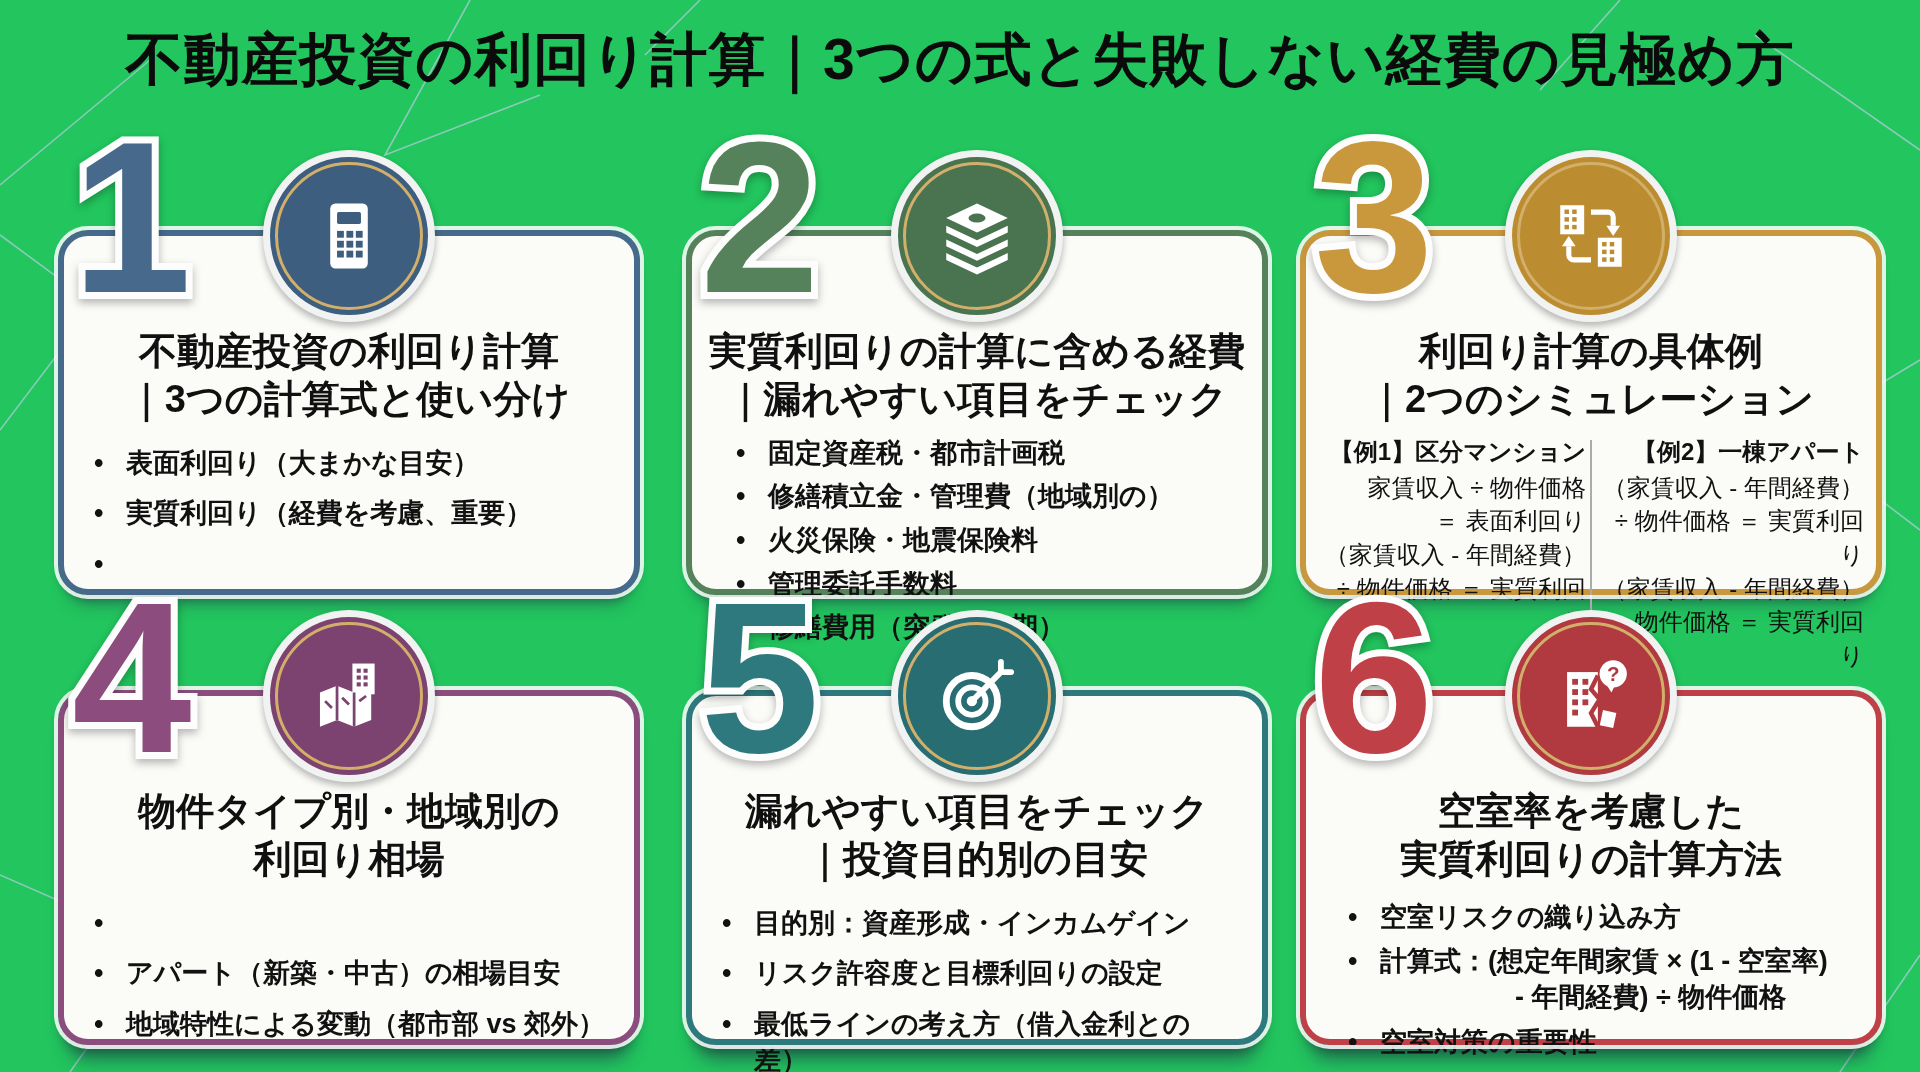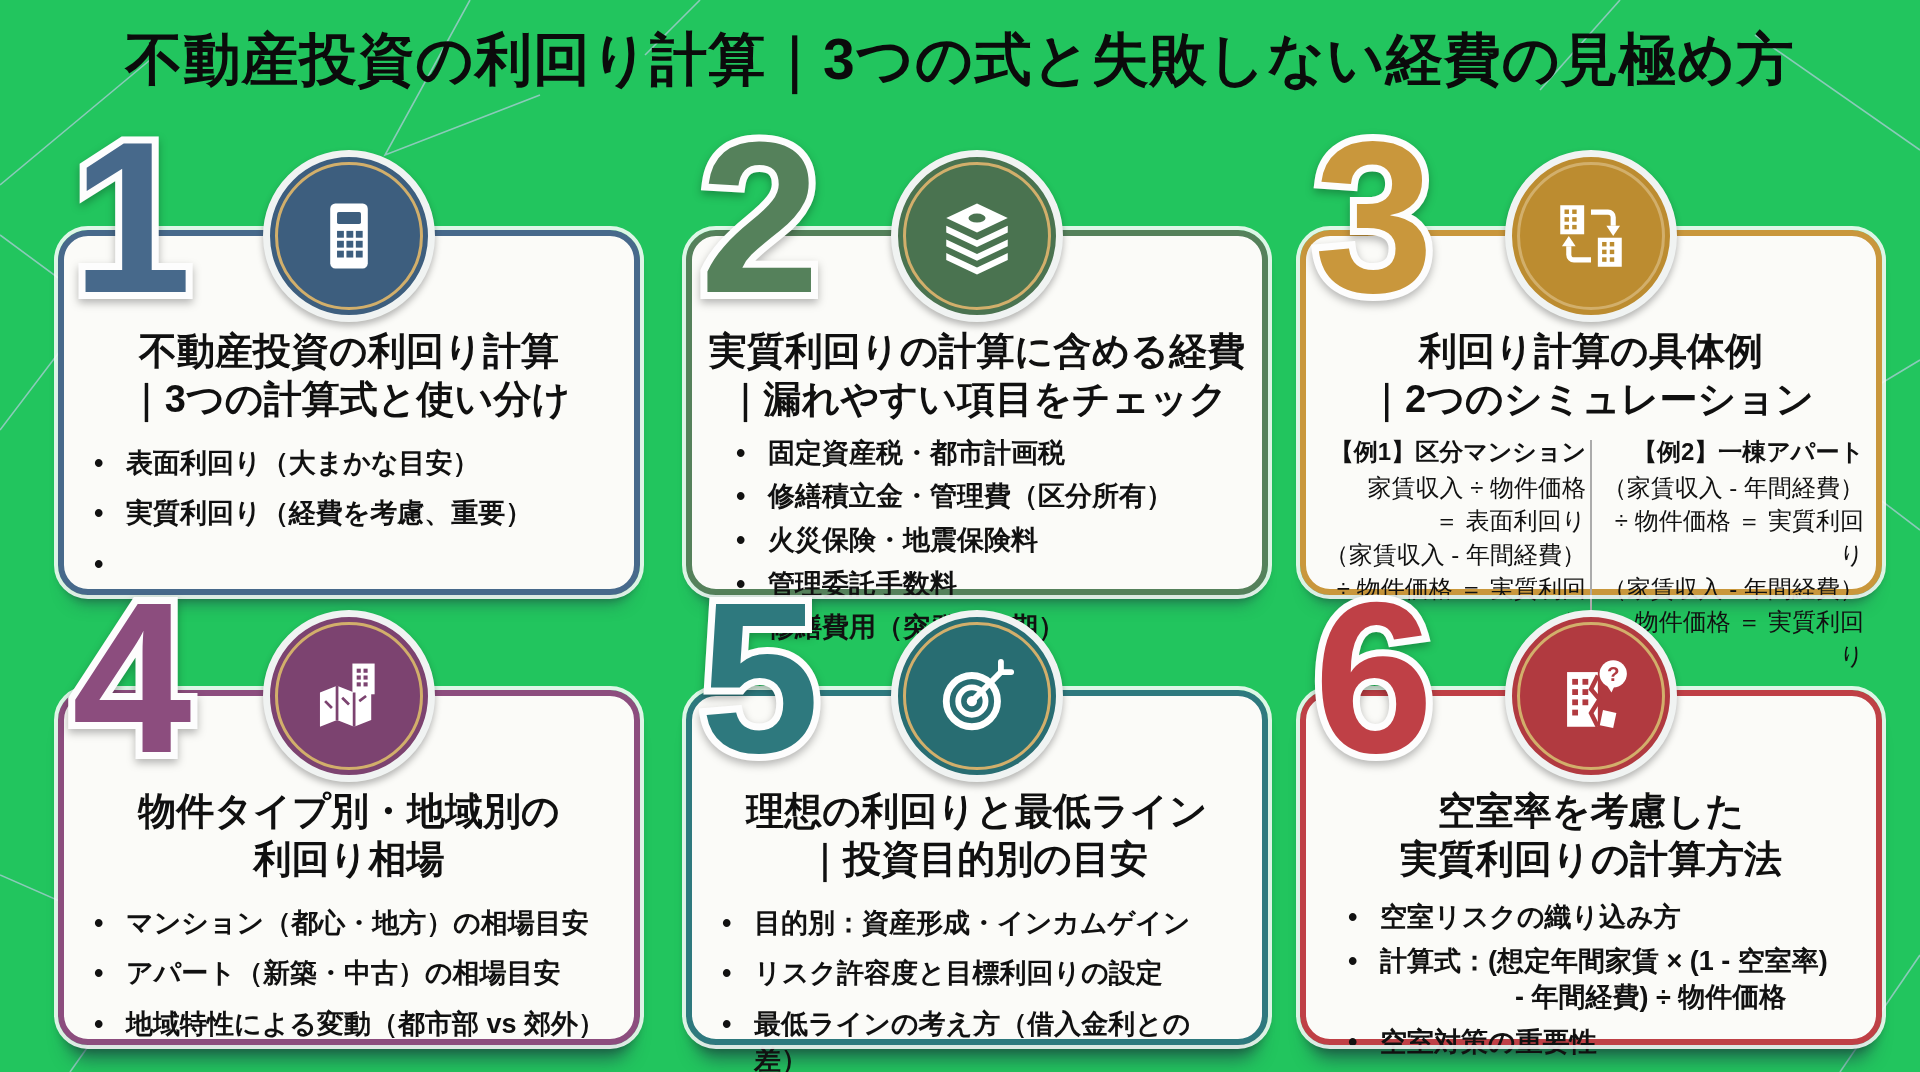--- a/index.html
+++ b/index.html
@@ -145,21 +145,21 @@
     </div>
     <h2 class="card-title">実質利回りの計算に含める経費
 ｜漏れやすい項目をチェック</h2>
     <ul class="bullets">
       <li>
           <span class="dot">•</span>
           <span class="btext">固定資産税・都市計画税</span>
         </li>
       <li>
           <span class="dot">•</span>
-          <span class="btext">修繕積立金・管理費（区分所有）</span>
+          <span class="btext">修繕積立金・管理費（地域別の）</span>
         </li>
       <li>
           <span class="dot">•</span>
           <span class="btext">火災保険・地震保険料</span>
         </li>
       <li>
           <span class="dot">•</span>
           <span class="btext">管理委託手数料</span>
         </li>
       <li>
@@ -244,21 +244,20 @@
         <path d="M7,22 L17,18 L27,22 L37,18 L37,38 L27,42 L17,38 L7,42 Z" fill="#fff"></path>
         <path d="M17,18 L17,38 M27,22 L27,42" stroke="currentColor" stroke-width="1.6"></path>
         <path d="M10,27 L14,31 M20,25 L24,29 M30,27 L34,24" stroke="currentColor" stroke-width="1.6"></path>
       </svg>
     </div>
     <h2 class="card-title">物件タイプ別・地域別の
 利回り相場</h2>
     <ul class="bullets">
       <li>
           <span class="dot">•</span>
-          <span class="btext">マンション（都心・地方）の相場目安</span>
         </li>
       <li>
           <span class="dot">•</span>
           <span class="btext">アパート（新築・中古）の相場目安</span>
         </li>
       <li>
           <span class="dot">•</span>
           <span class="btext">地域特性による変動（都市部 vs 郊外）</span>
         </li>
     </ul>
@@ -272,21 +271,21 @@
     <div class="badge">
       <div class="gold-ring"></div>
       <svg viewBox="0 0 48 48" width="82" height="82">
         <circle cx="21" cy="27" r="15" fill="none" stroke="#fff" stroke-width="4"></circle>
         <circle cx="21" cy="27" r="8" fill="none" stroke="#fff" stroke-width="3.4"></circle>
         <circle cx="21" cy="27" r="3" fill="#fff"></circle>
         <line x1="23" y1="25" x2="38" y2="10" stroke="#fff" stroke-width="3.4" stroke-linecap="round"></line>
         <path d="M38,10 L44,10 M38,10 L38,4" stroke="#fff" stroke-width="3.4" stroke-linecap="round"></path>
       </svg>
     </div>
-    <h2 class="card-title">理想の利回りと最低ライン
+    <h2 class="card-title">漏れやすい項目をチェック
 ｜投資目的別の目安</h2>
     <ul class="bullets">
       <li>
           <span class="dot">•</span>
           <span class="btext">目的別：資産形成・インカムゲイン</span>
         </li>
       <li>
           <span class="dot">•</span>
           <span class="btext">リスク許容度と目標利回りの設定</span>
         </li>

